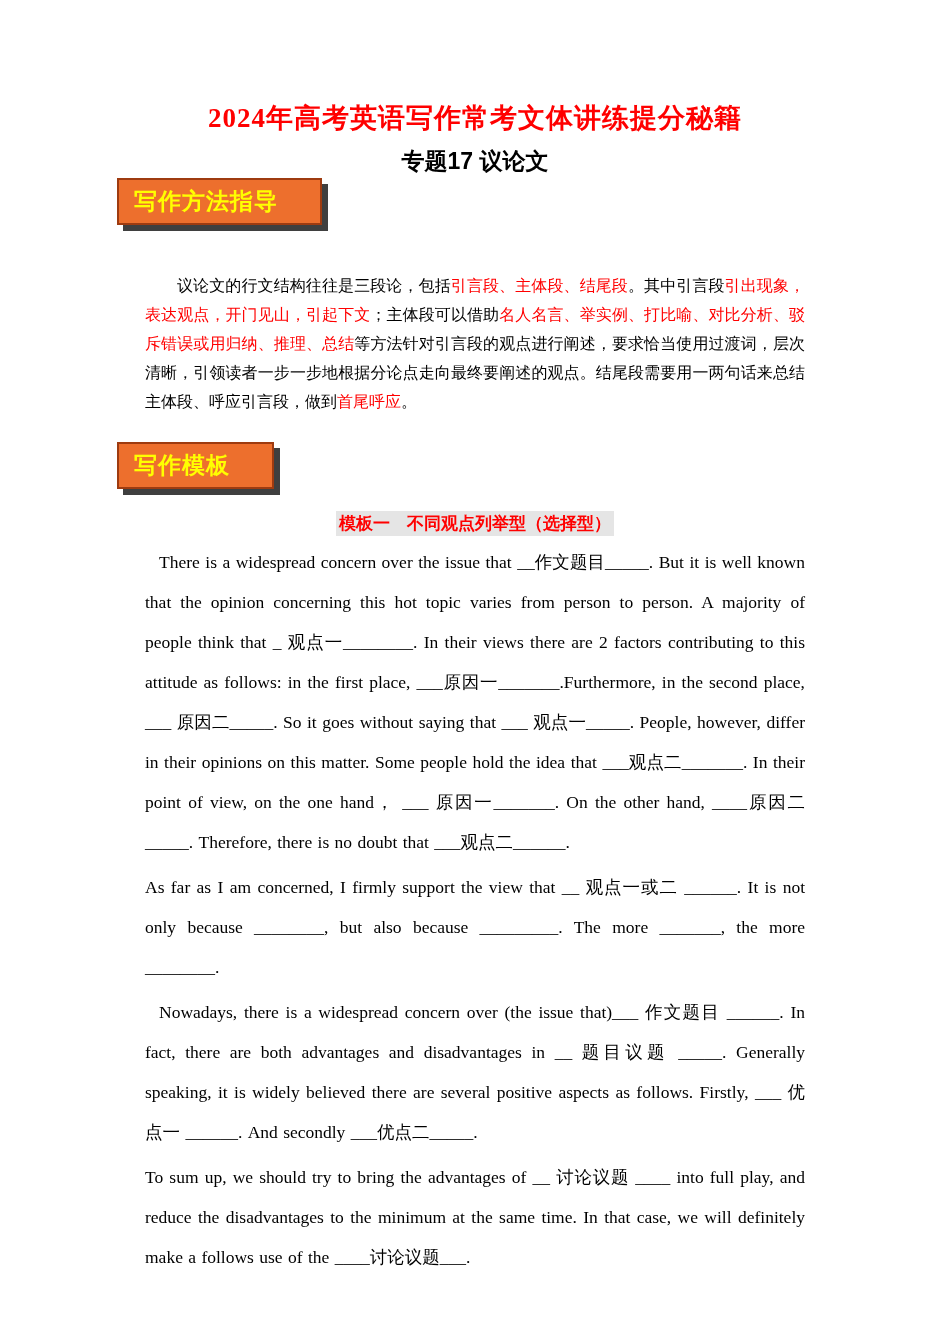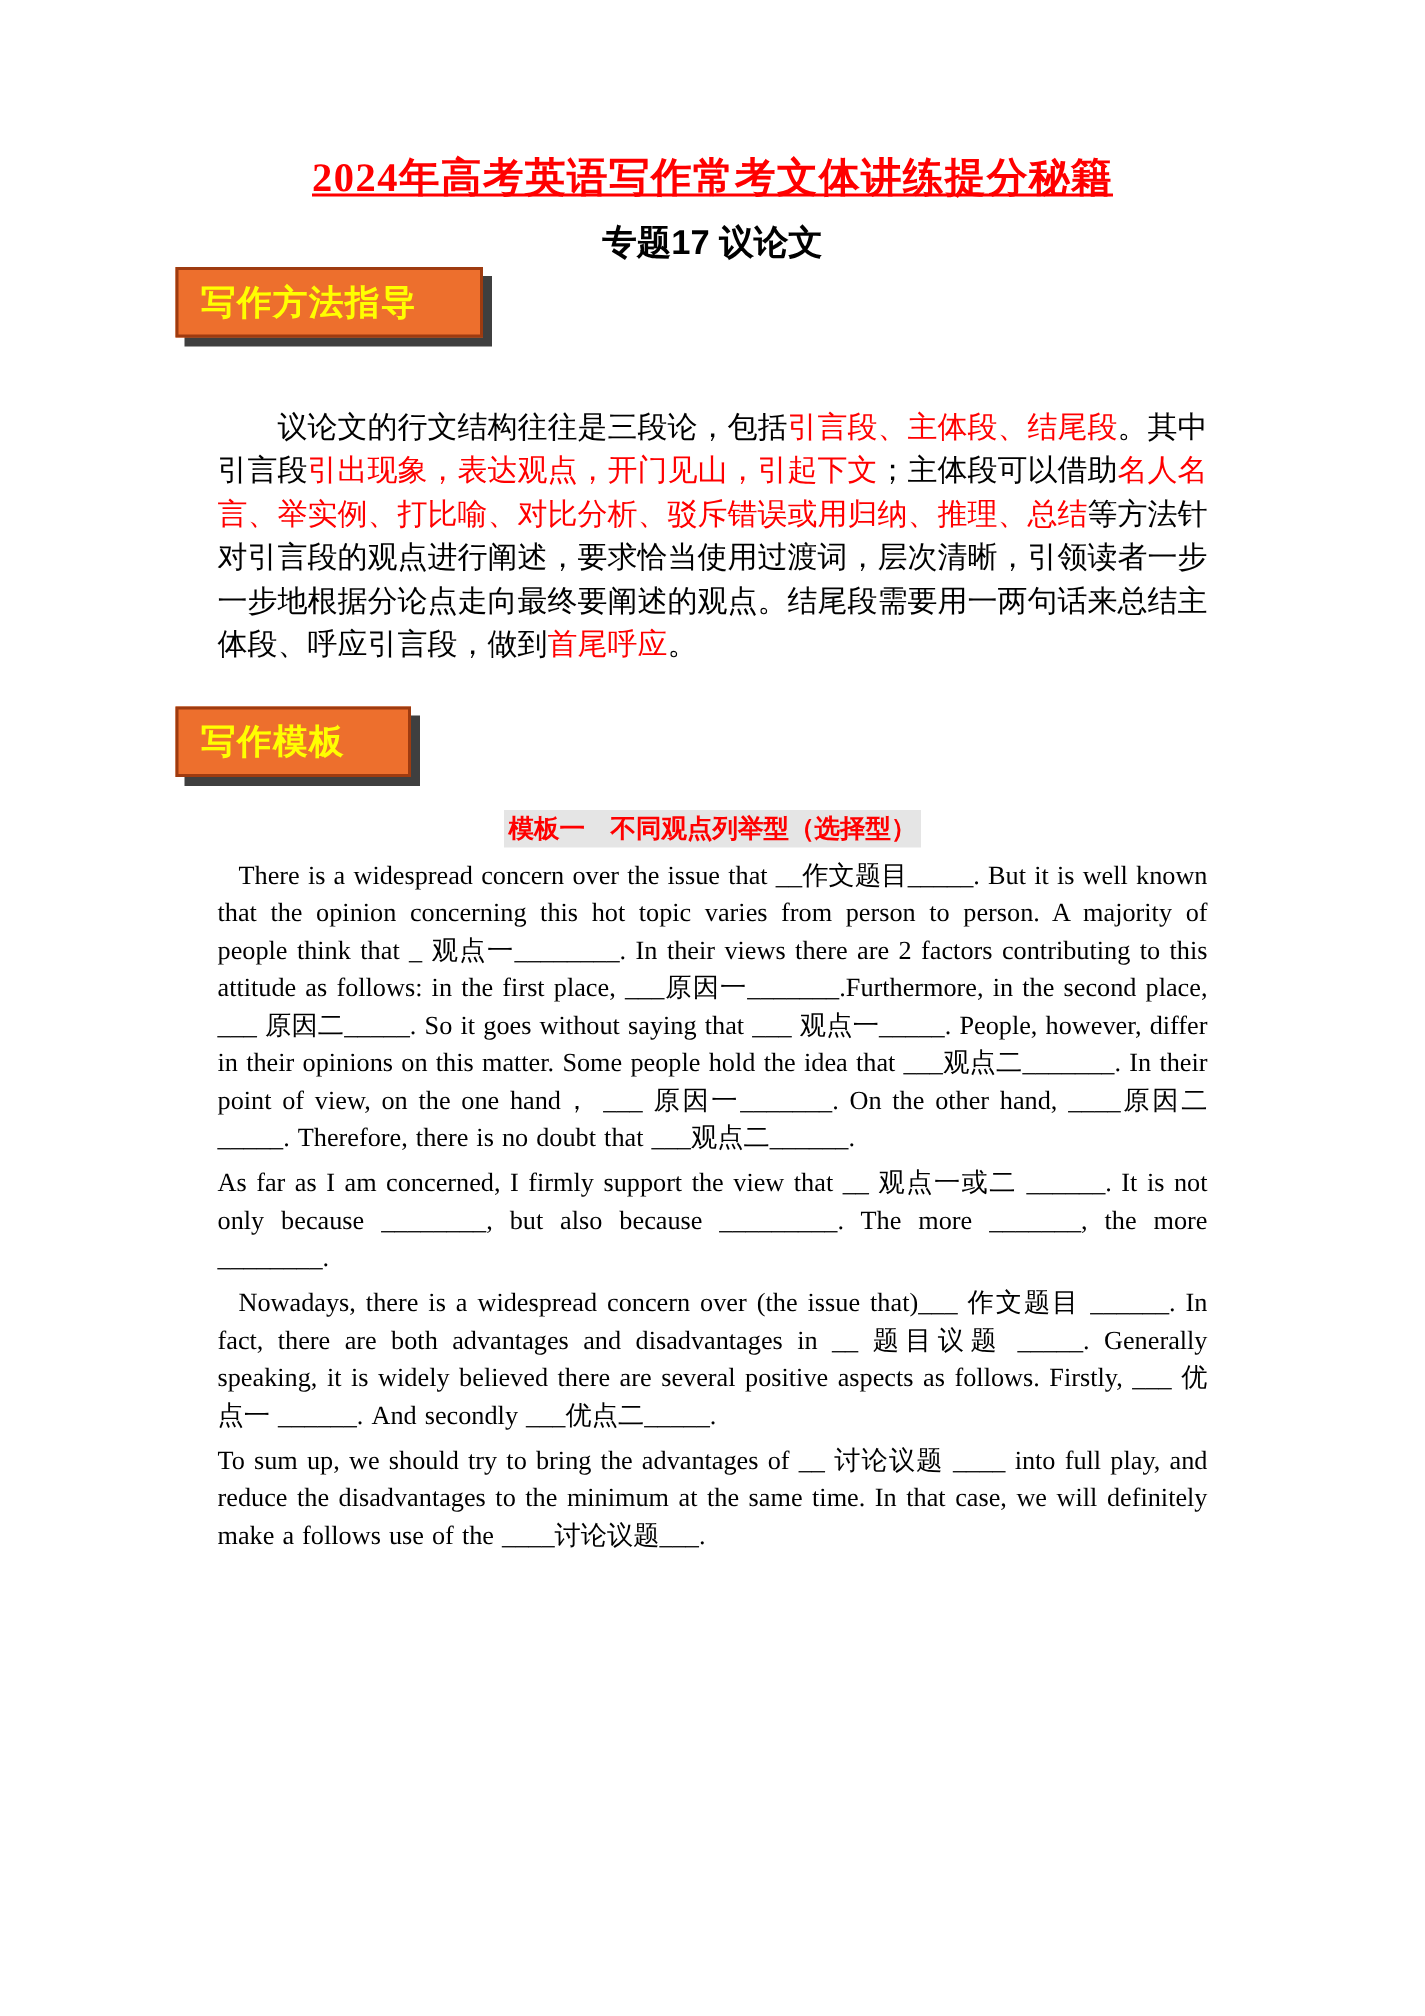--- a/index.html
+++ b/index.html
@@ -19,21 +19,20 @@
     background: #ffffff;
   }
   .title {
     font-size: 27px;
     line-height: 36px;
     font-weight: bold;
     color: #FF0000;
     text-align: center;
     letter-spacing: 1px;
     font-family: "Liberation Serif", serif;
-    text-decoration: underline;
   }
   .subtitle {
     font-size: 23px;
     line-height: 34px;
     font-weight: bold;
     color: #000000;
     text-align: center;
     margin-top: 8px;
     font-family: Liberation Sans, sans-serif;
   }
@@ -52,21 +51,21 @@
     font-family: "Liberation Sans", sans-serif;
     font-size: 23px;
     line-height: 28px;
     font-weight: bold;
     color: #FFFF00;
     letter-spacing: 1px;
     white-space: nowrap;
   }
   .method-para {
     margin-top: 46px;
-    font-size: 20px;
+    font-size: 16px;
     line-height: 29px;
     text-align: justify;
     text-indent: 2em;
   }
   .method-para .red-seg { color: #FF0000; }
   .tpl-heading-row {
     text-align: center;
     margin-top: 22px;
     margin-bottom: 6px;
   }
@@ -74,21 +73,21 @@
     display: inline-block;
     background: #e5e5e5;
     color: #FF0000;
     font-weight: bold;
     font-size: 17px;
     line-height: 23px;
     padding: 1px 3px;
   }
   .tpl-para {
     font-size: 17.5px;
-    line-height: 25px;
+    line-height: 40px;
     text-align: justify;
     margin-top: 5px;
     word-spacing: 1px;
   }
   .tpl-para.first-indent { text-indent: 14px; }
 </style>
 </head>
 <body>
 
 <div class="page">

